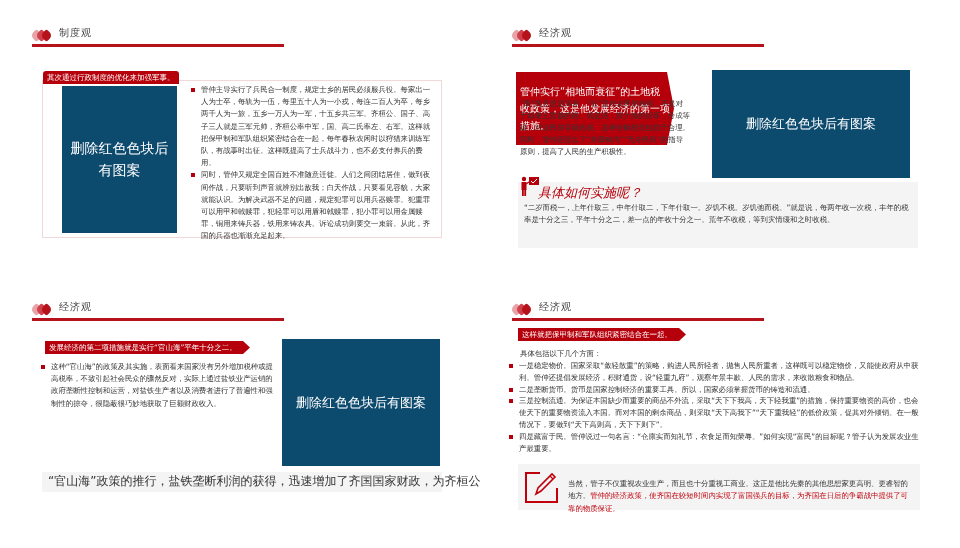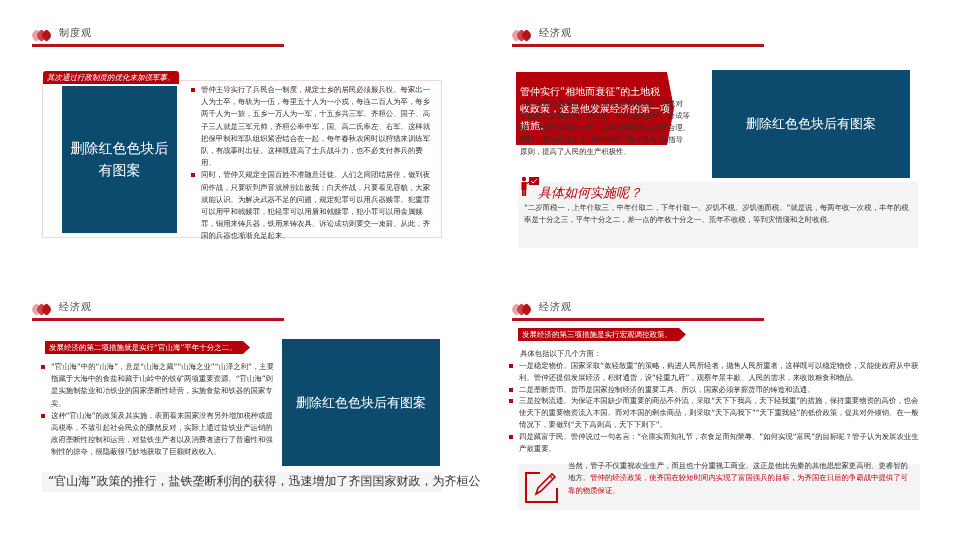--- a/index.html
+++ b/index.html
@@ -30,21 +30,21 @@
   .bullet-list { list-style: none; }
   .bullet-list li { position: relative; padding-left: 11px; font-size: 7.4px; line-height: 12.2px; color: #333; }
   .bullet-list li::before { content: ""; position: absolute; left: 1px; top: 4px; width: 4px; height: 4px; background: #b5000b; }
 
   .para { font-size: 7.4px; line-height: 12px; color: #333; }
 
   .grey-box { position: absolute; background: #f4f4f4; }
 
   
   .s1 .panel { position: absolute; left: 42px; top: 80px; width: 400px; height: 158px; border: 1px solid #f0d8d8; background: #fff; }
-  .s1 .tag { left: 43px; top: 71px; font-style: italic; }
+  .s1 .tag { left: 43px; top: 71px; }
   .s1 .red-block { left: 62px; top: 86px; width: 115px; height: 147px; font-size: 14px; line-height: 22px; padding: 0 6px; }
   .s1 .bullets { position: absolute; left: 190px; top: 84px; width: 245px; }
 
   
   .s2 .tag { left: 36px; top: 72px; width: 158px; font-size: 10px; line-height: 17px; padding: 11px 4px; }
   .s2 .red-block { left: 232px; top: 70px; width: 198px; height: 108px; font-size: 13px; }
   .s2 .p1 { position: absolute; left: 40px; top: 98px; width: 170px; }
   .s2 .teacher-icon { position: absolute; left: 40px; top: 176px; width: 20px; height: 20px; }
   .s2 .grey-box { left: 38px; top: 182px; width: 400px; height: 66px; }
   .s2 .q-label { position: absolute; left: 58px; top: 184px; font-size: 13px; color: #b5000b; font-style: italic; }
@@ -57,21 +57,21 @@
   .s3 .grey-box { left: 42px; top: 198px; width: 400px; height: 20px; }
   .s3 .summary { position: absolute; left: 48px; top: 202px; font-size: 12px; line-height: 11px; color: #333; white-space: nowrap; }
 
   
   .s4 .tag { left: 38px; top: 54px; width: 168px; }
   .s4 .intro { position: absolute; left: 40px; top: 74px; font-size: 7.4px; }
   .s4 .bullets { position: absolute; left: 28px; top: 86px; width: 412px; }
   .s4 .bullets li { line-height: 11.8px; }
   .s4 .grey-box { left: 38px; top: 190px; width: 402px; height: 46px; }
   .s4 .edit-icon { position: absolute; left: 44px; top: 196px; width: 36px; height: 34px; }
-  .s4 .conclusion { position: absolute; left: 88px; top: 186px; width: 346px; font-size: 7.4px; line-height: 12.3px; color: #333; }
+  .s4 .conclusion { position: absolute; left: 88px; top: 204px; width: 346px; font-size: 7.4px; line-height: 12.3px; color: #333; }
   .s4 .conclusion .hl { color: #c0000c; }
 </style>
 </head>
 <body>
 
 <section class="slide s1">
   <div class="slide-header">
     <div class="dots">
         <span class="d1"></span>
         <span class="d2"></span>
@@ -123,38 +123,37 @@
         <span class="d1"></span>
         <span class="d2"></span>
         <span class="d3"></span>
       </div>
     <div class="slide-title">经济观</div>
     <div class="header-line"></div>
   </div>
   <div class="tag tag-arrow">发展经济的第二项措施就是实行“官山海”平年十分之二。</div>
   <div class="red-block">删除红色色块后有图案</div>
   <ul class="bullet-list bullets">
-    <li>“官山海”中的“山海”，意是“山海之藏”“山海之业”“山泽之利”，主要指藏于大海中的食盐和藏于山岭中的铁矿两项重要资源。“官山海”则是实施制盐业和冶铁业的国家垄断性经营，实施食盐和铁器的国家专卖。</li>
     <li>这种“官山海”的政策及其实施，表面看来国家没有另外增加税种或提高税率，不致引起社会民众的骤然反对，实际上通过盐铁业产运销的政府垄断性控制和运营，对盐铁生产者以及消费者进行了普遍性和强制性的掠夺，很隐蔽很巧妙地获取了巨额财政收入。</li>
   </ul>
   <div class="grey-box"></div>
   <div class="summary">“官山海”政策的推行，盐铁垄断利润的获得，迅速增加了齐国国家财政，为齐桓公的霸业奠定了坚实的财政基础。</div>
 </section>
 
 <section class="slide s4">
   <div class="slide-header">
     <div class="dots">
         <span class="d1"></span>
         <span class="d2"></span>
         <span class="d3"></span>
       </div>
     <div class="slide-title">经济观</div>
     <div class="header-line"></div>
   </div>
-  <div class="tag tag-arrow">发展经济的第三项措施是实行宏观调控政策。</div>
+  <div class="tag tag-arrow">这样就把保甲制和军队组织紧密结合在一起。</div>
   <div class="para intro">具体包括以下几个方面：</div>
   <ul class="bullet-list bullets">
     <li>一是稳定物价。国家采取“敛轻散重”的策略，购进人民所轻者，抛售人民所重者，这样既可以稳定物价，又能使政府从中获利。管仲还提倡发展经济，积财通货，设“轻重九府”，观察年景丰歉、人民的需求，来收散粮食和物品。</li>
     <li>二是垄断货币。货币是国家控制经济的重要工具。所以，国家必须掌握货币的铸造和流通。</li>
     <li>三是控制流通。为保证本国缺少而重要的商品不外流，采取“天下下我高，天下轻我重”的措施，保持重要物资的高价，也会使天下的重要物资流入本国。而对本国的剩余商品，则采取“天下高我下”“天下重我轻”的低价政策，促其对外倾销。在一般情况下，要做到“天下高则高，天下下则下”。</li>
     <li>四是藏富于民。管仲说过一句名言：“仓廪实而知礼节，衣食足而知荣辱。”如何实现“富民”的目标呢？管子认为发展农业生产最重要。</li>
   </ul>
   <div class="grey-box"></div>
   <svg class="edit-icon" viewBox="0 0 36 34">
     <polyline points="16,3 2,3 2,32 33,32 33,18" fill="none" stroke="#c0000c" stroke-width="2"></polyline>

